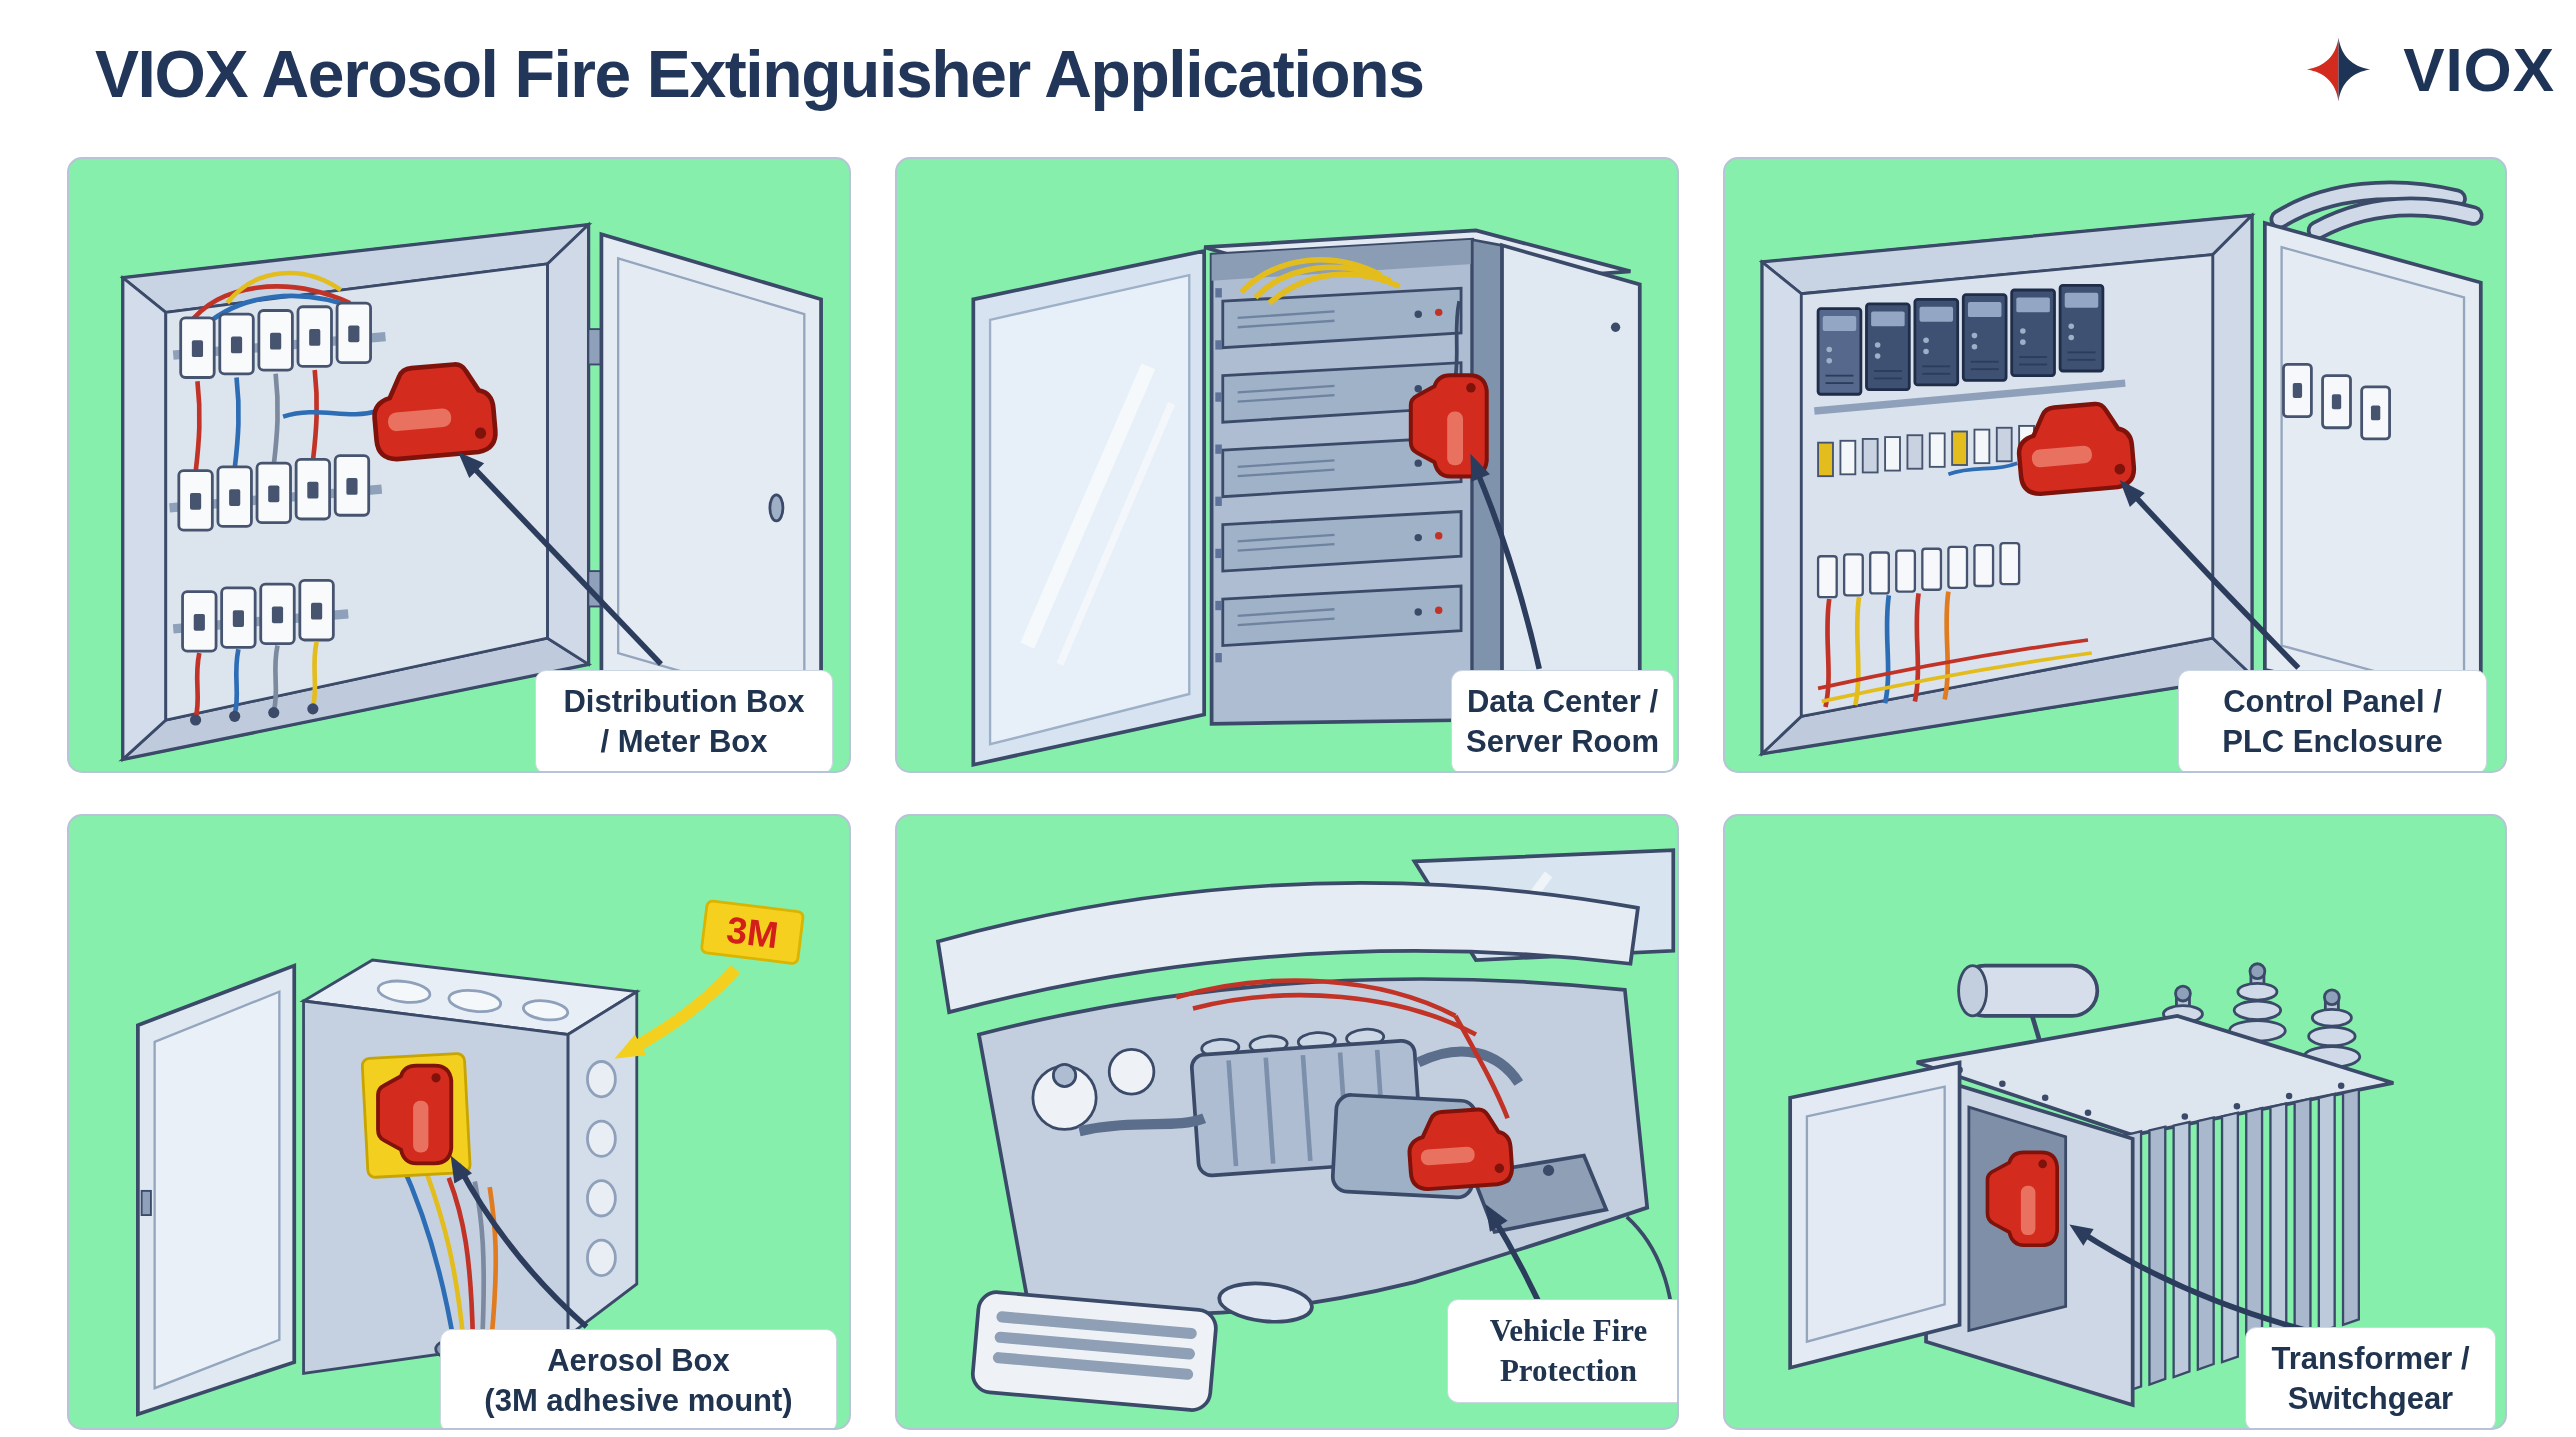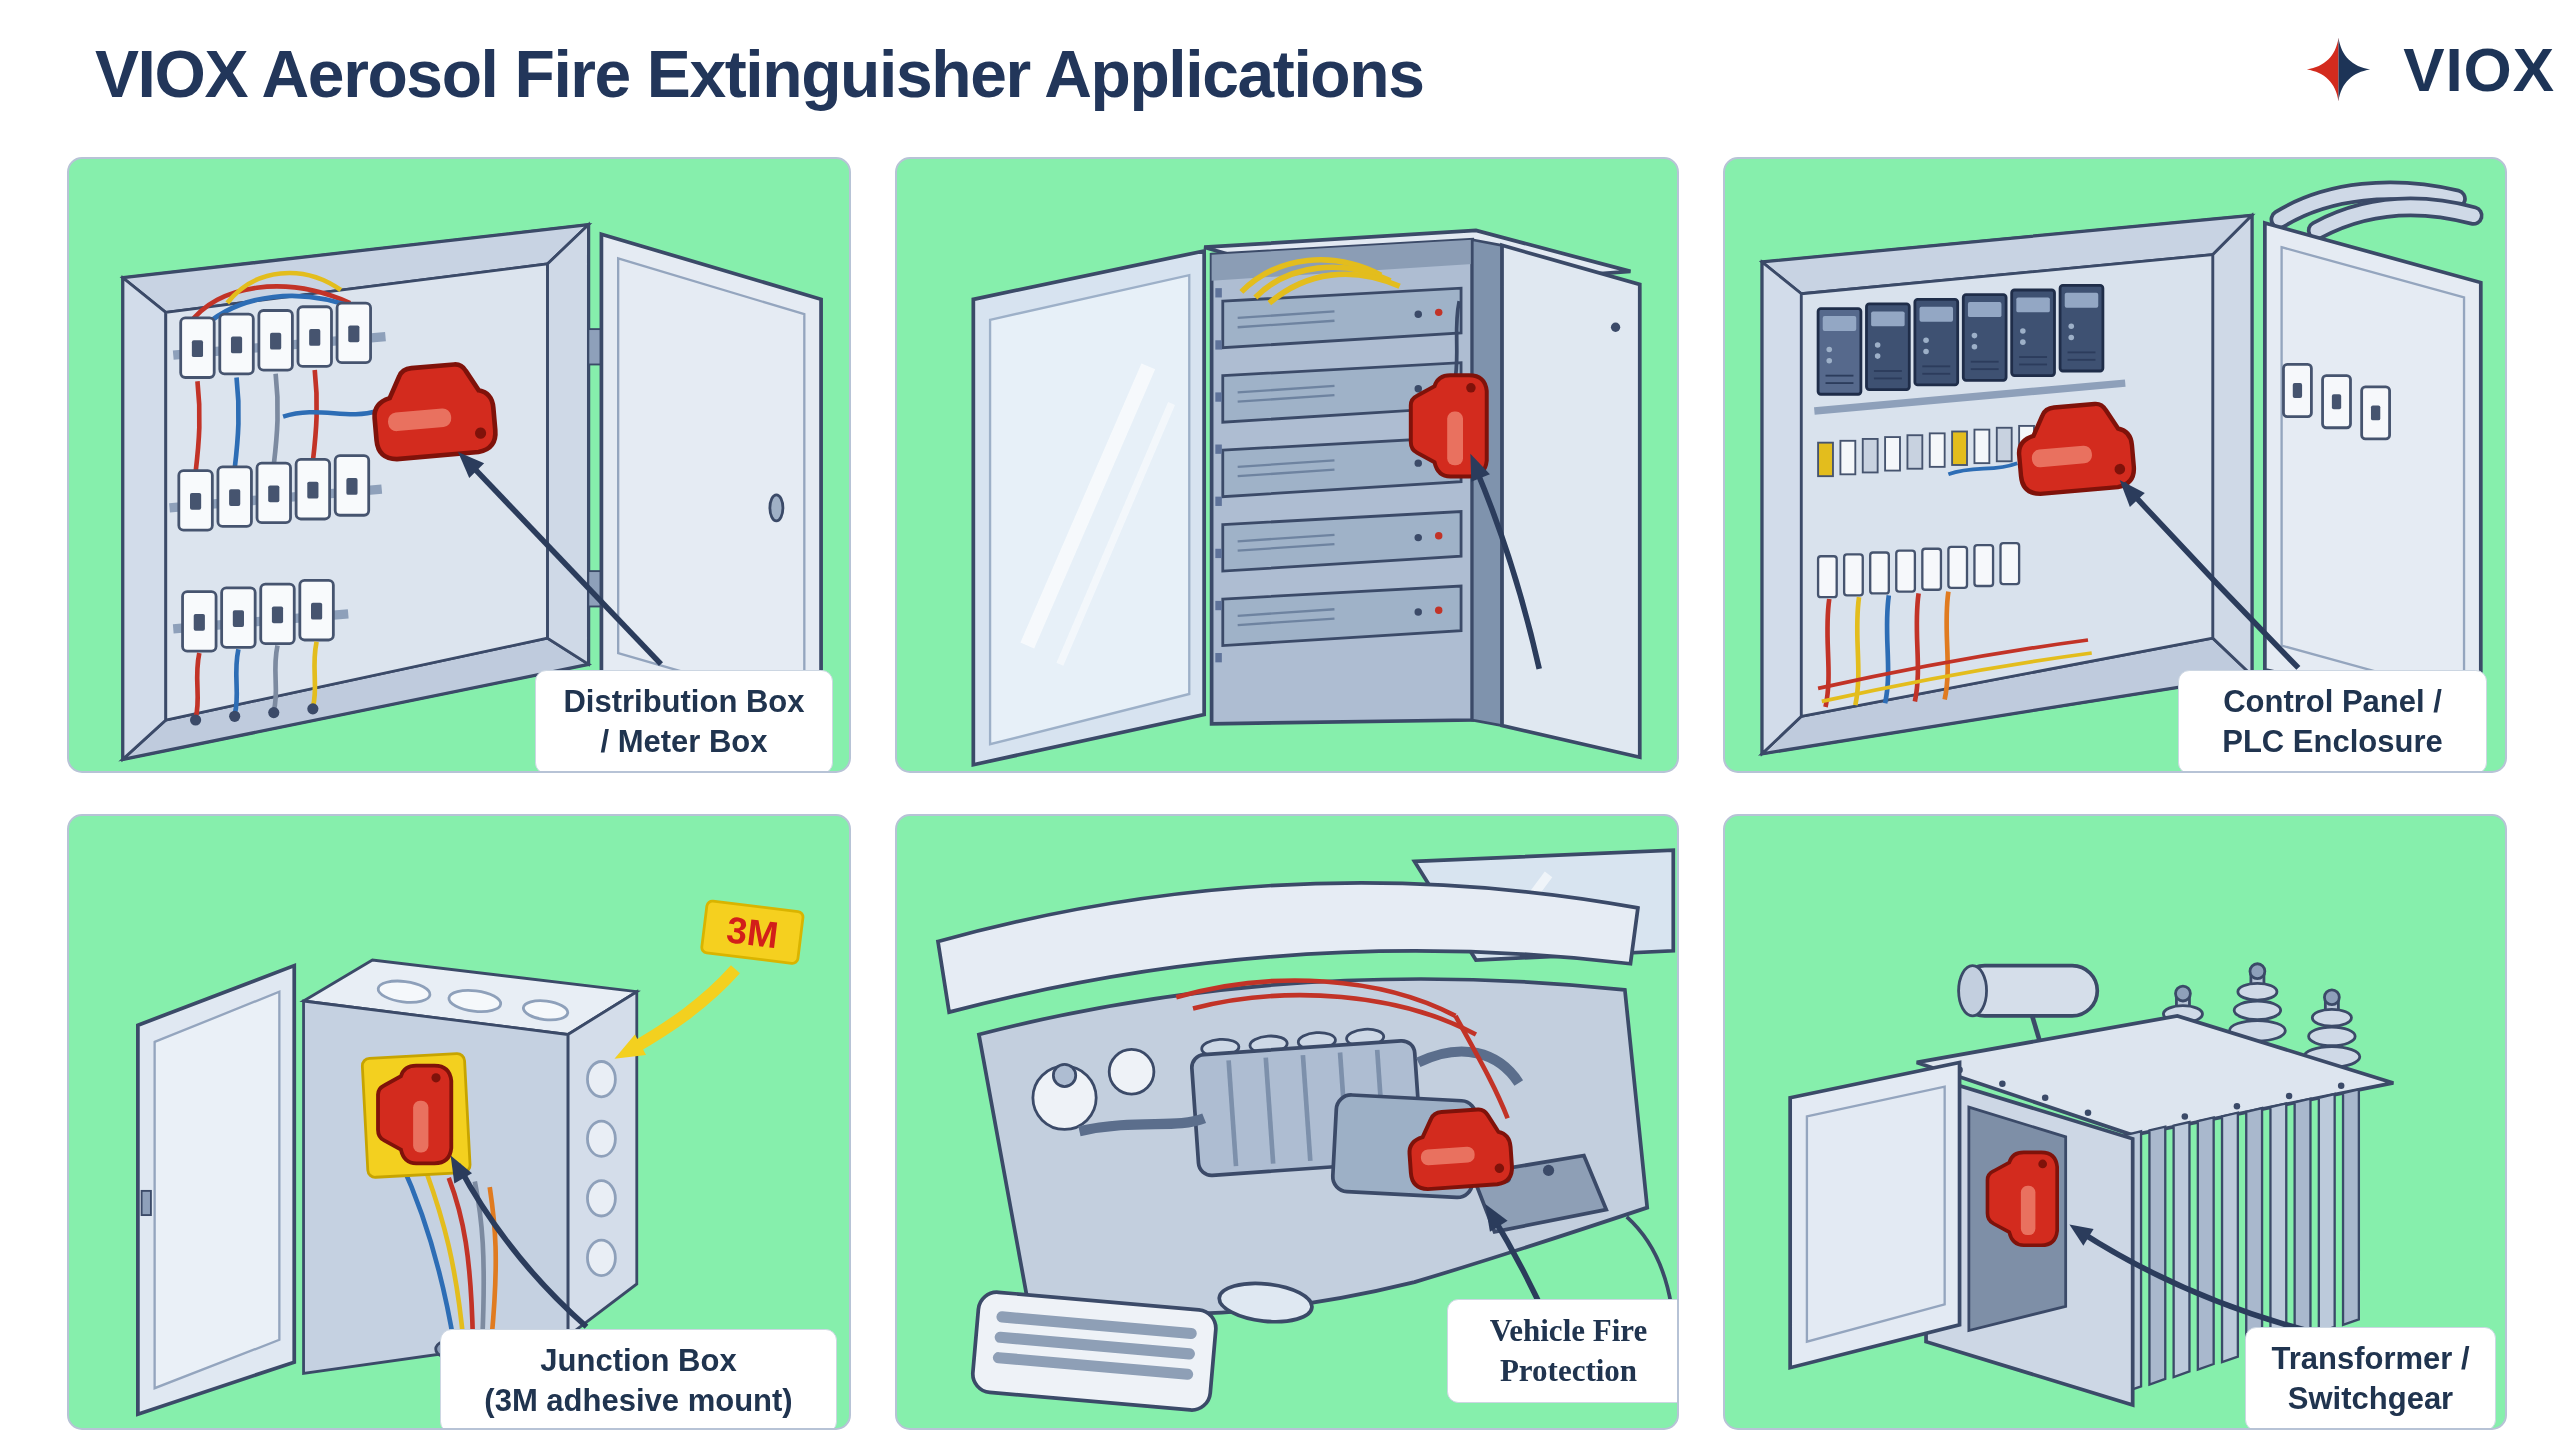--- a/index.html
+++ b/index.html
@@ -207,20 +207,24 @@
       <circle cx="772" cy="178" r="5" fill="#3b4a68"></circle>
       <path d="M600,232 C604,200 598,178 604,150" stroke="#3b4a68" stroke-width="4" fill="none"></path>
       <g transform="translate(552,340) rotate(-90) scale(0.85)">
         <path d="M20,30 L32,8 Q36,0 46,0 L92,0 Q100,0 104,8 L116,30 Q130,34 130,50 L130,74 Q130,94 110,96 L22,96 Q2,94 2,74 L2,50 Q2,34 20,30 Z" fill="#d32b1e" stroke="#7f120a" stroke-width="5"></path>
         <rect x="16" y="46" width="68" height="20" rx="9" fill="#f08a76" opacity="0.75"></rect>
         <circle cx="114" cy="76" r="6" fill="#7f120a"></circle>
       </g>
       <path d="M690,545 Q664,430 622,330" stroke="#2b3c5c" stroke-width="6" fill="none"></path>
       <polygon points="616,314 617,344 637,336" fill="#2b3c5c"></polygon>
     </svg>
+    <div class="plabel" style="left:554px;top:511px;width:223px;">
+      <span>Data Center /</span>
+      <span>Server Room</span>
+    </div>
   </div>
 
   <div class="panel">
     <svg class="illus" viewBox="0 0 838 652">
       <path d="M596,62 C648,30 718,24 786,40" stroke="#3b4a68" stroke-width="22" fill="none" stroke-linecap="round"></path>
       <path d="M596,62 C648,30 718,24 786,40" stroke="#cfd9e7" stroke-width="14" fill="none" stroke-linecap="round"></path>
       <path d="M636,74 C688,46 744,42 804,58" stroke="#3b4a68" stroke-width="22" fill="none" stroke-linecap="round"></path>
       <path d="M636,74 C688,46 744,42 804,58" stroke="#cfd9e7" stroke-width="14" fill="none" stroke-linecap="round"></path>
       <polygon points="40,108 566,58 566,552 40,636" fill="#eef2f8" stroke="#3b4a68" stroke-width="4"></polygon>
       <polygon points="40,108 566,58 524,100 82,142" fill="#c8d3e3" stroke="#3b4a68" stroke-width="3"></polygon>
@@ -371,21 +375,21 @@
       <g transform="translate(686,88) rotate(7)">
         <rect width="104" height="56" rx="6" fill="#f5d01f" stroke="#d9b400" stroke-width="3"></rect>
         <text x="52" y="42" font-size="40" font-weight="bold" fill="#d21f1a" text-anchor="middle">3M</text>
       </g>
       <path d="M716,162 C684,198 646,224 604,248" stroke="#f3d01f" stroke-width="13" fill="none"></path>
       <polygon points="586,258 608,232 620,254" fill="#f3d01f"></polygon>
       <path d="M556,546 Q470,470 418,372" stroke="#2b3c5c" stroke-width="6" fill="none"></path>
       <polygon points="410,362 414,392 433,381" fill="#2b3c5c"></polygon>
     </svg>
     <div class="plabel" style="left:371px;top:513px;width:397px;">
-      <span>Junction Box</span>
+      <span>Aerosol Box</span>
       <span>(3M adhesive mount)</span>
     </div>
   </div>
 
   <div class="panel">
     <svg class="illus" viewBox="0 0 838 652">
       <polygon points="556,46 834,34 834,142 622,152" fill="#d8e4f0" stroke="#3b4a68" stroke-width="4"></polygon>
       <line x1="640" y1="140" x2="700" y2="60" stroke="#ffffff" stroke-width="10" opacity="0.6"></line>
       <path d="M56,208 Q420,112 788,156 L796,96 Q420,28 44,132 Z" fill="#e6ecf4" stroke="#3b4a68" stroke-width="4"></path>
       <path d="M88,232 Q420,146 782,184 L806,418 Q650,470 556,498 Q320,556 140,516 Z" fill="#c3cfde" stroke="#3b4a68" stroke-width="4"></path>

